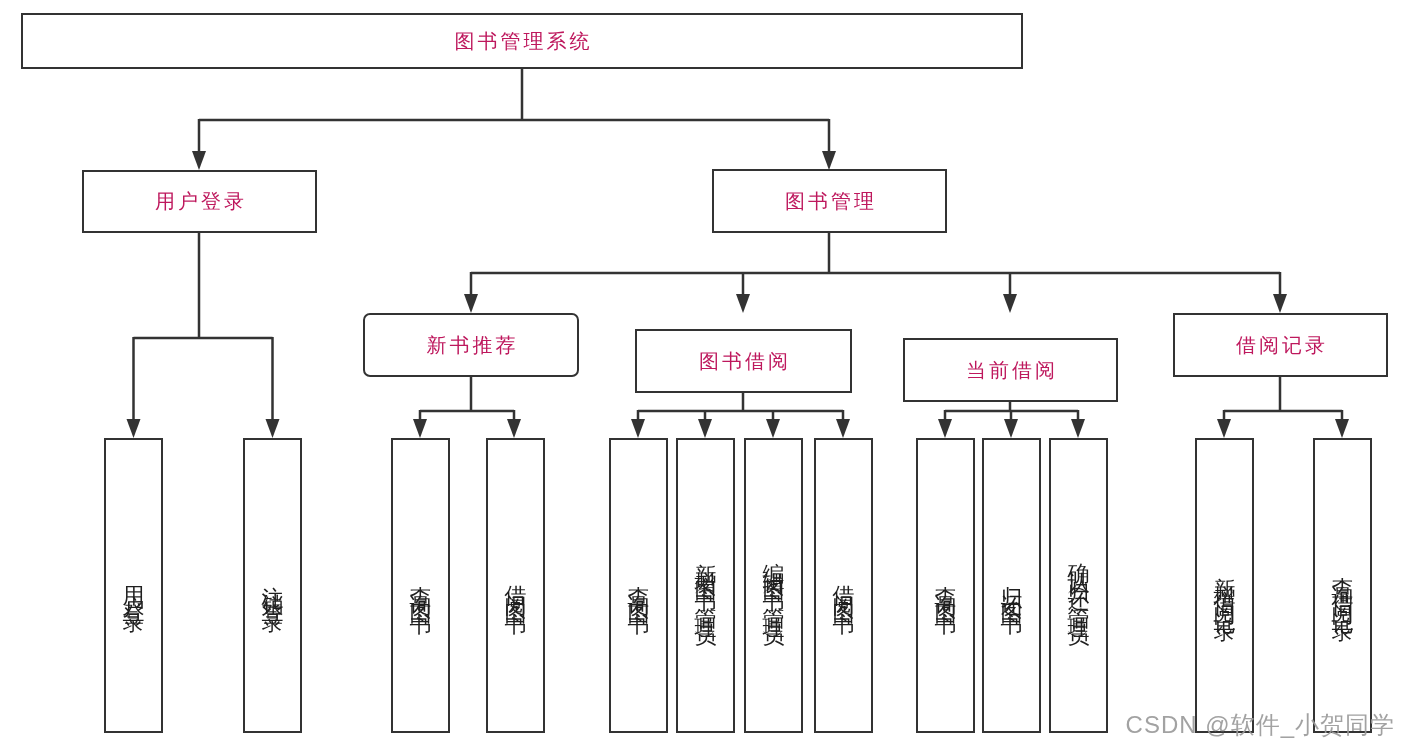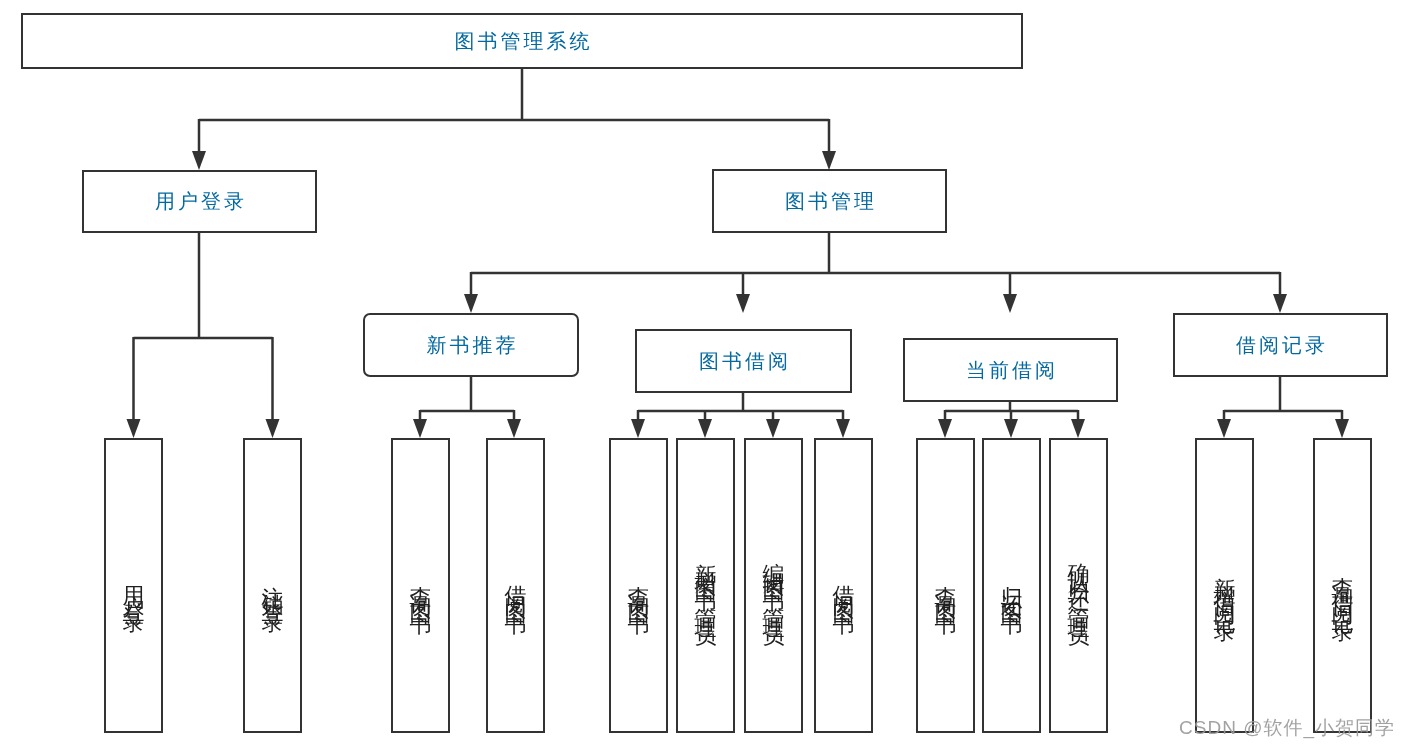--- a/index.html
+++ b/index.html
@@ -17,21 +17,21 @@
     background:#ffffff;
     border:2.5px solid #333333;
     display:flex; align-items:center; justify-content:center;
     z-index:2;
   }
   .h-label {
     font-size:20px;
     letter-spacing:3px;
     text-indent:3px;
     white-space:nowrap;
-    color:#0369a1;
+    color:#be185d;
     text-align:center;
   }
   .root-label { font-size:20px; }
   .v-label {
     writing-mode:vertical-rl;
     text-orientation:mixed;
     font-size:22px;
     line-height:1;
     letter-spacing:9px;
     white-space:nowrap;
@@ -55,21 +55,21 @@
   #leaf-edit-book-admin     { left:744px; }
   #leaf-borrow-book-2       { left:814px; }
   #leaf-query-book-3        { left:916px; }
   #leaf-return-book         { left:982px; }
   #leaf-confirm-return-admin{ left:1049px; }
   #leaf-add-borrow-record   { left:1195px; }
   #leaf-query-borrow-record { left:1313px; }
   .watermark {
     position:absolute;
     right:10px; bottom:6px;
-    font-size:19px;
+    font-size:24px;
     color:rgba(154,154,154,0.92);
     letter-spacing:1px;
     z-index:5;
     white-space:nowrap;
   }
 </style>
 </head>
 <body>
 
 <div class="stage">

